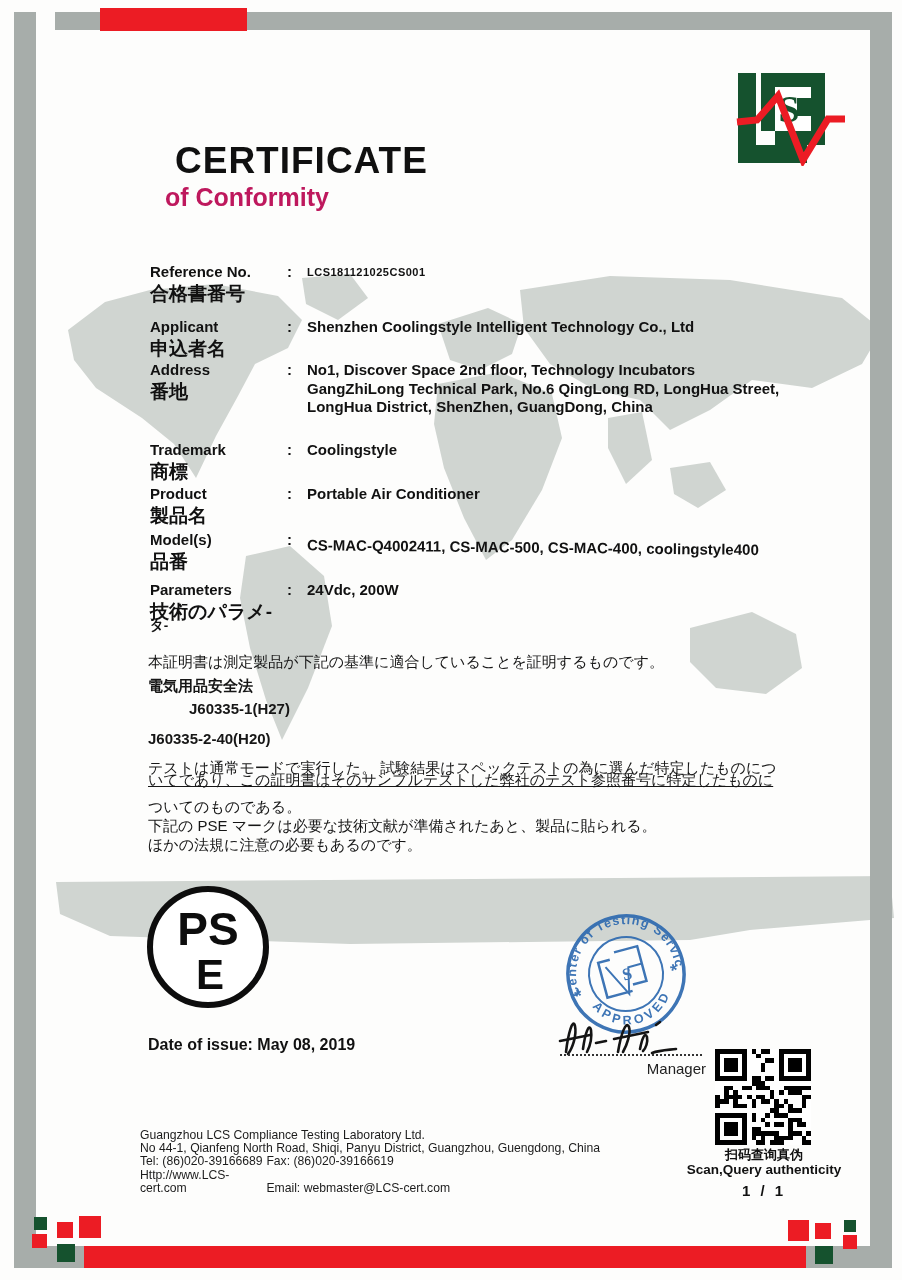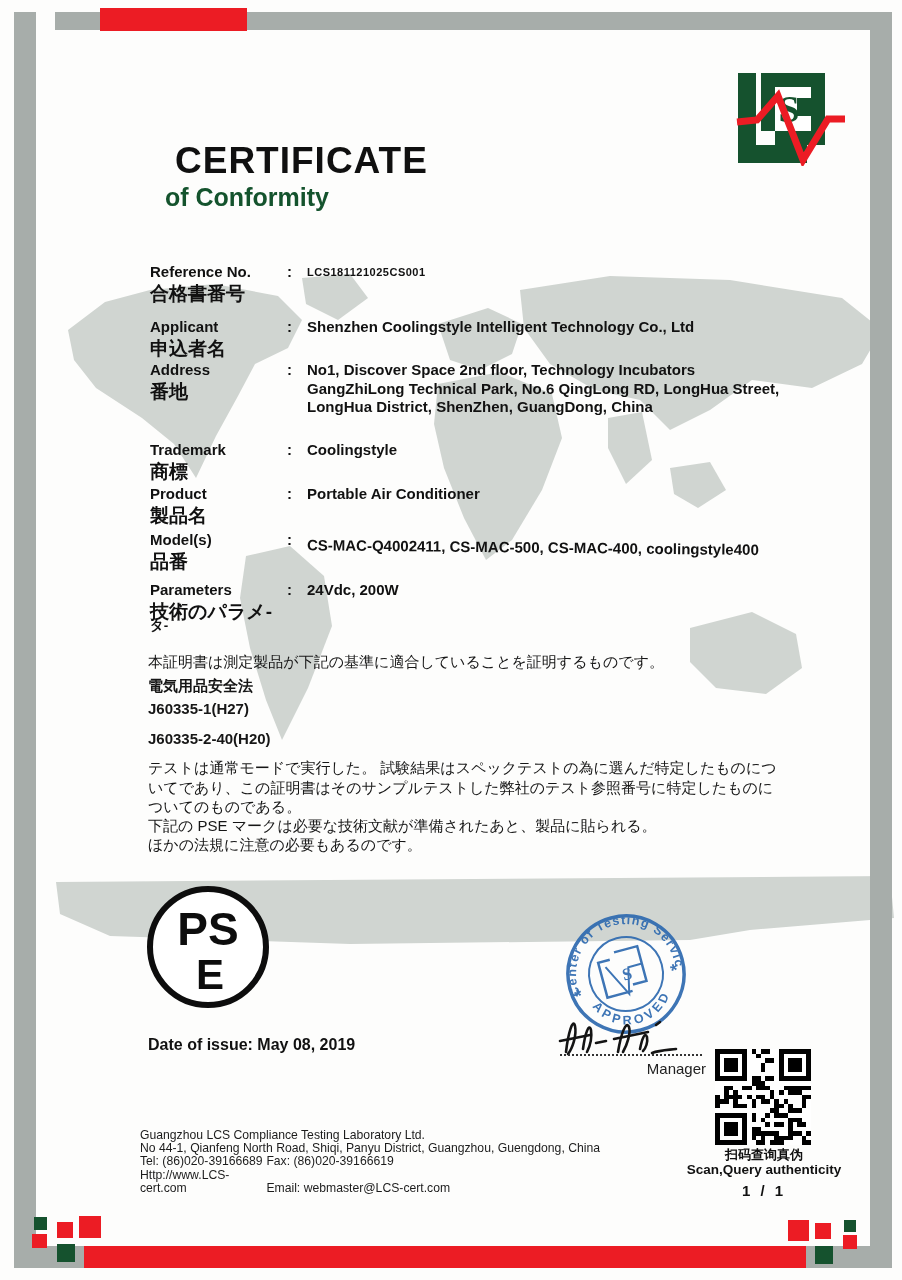--- a/index.html
+++ b/index.html
@@ -4,21 +4,21 @@
 <style>
   html,body{margin:0;padding:0;background:#ffffff;}
   .page{position:relative;width:902px;height:1280px;background:#fdfdfc;overflow:hidden;
         font-family:"Liberation Sans", sans-serif;color:#111;}
   .abs{position:absolute;}
   .layer{position:absolute;z-index:2;}
   .bar{position:absolute;z-index:3;}
   .sq{position:absolute;z-index:4;}
   
   .title1{font-size:37px;font-weight:700;letter-spacing:1px;color:#101010;}
-  .title2{font-size:25px;font-weight:700;color:#14532d;text-align:right;}
+  .title2{font-size:25px;font-weight:700;color:#be185d;text-align:right;}
   
   .row{position:absolute;left:150px;width:680px;z-index:2;}
   .lbl{position:absolute;left:0;top:0;font-size:15px;font-weight:700;white-space:nowrap;}
   .jp{position:absolute;left:0;top:18px;font-size:19px;font-weight:700;white-space:nowrap;}
   .jp2{position:absolute;left:0;top:36px;font-size:13.5px;font-weight:700;white-space:nowrap;}
   .colon{position:absolute;left:137px;top:0;font-size:15px;font-weight:700;}
   .val{position:absolute;left:157px;top:0;font-size:15px;font-weight:700;width:520px;line-height:18.5px;}
   .refval{font-size:11px;letter-spacing:0.5px;}
   .modval{top:8px;transform:rotate(0.6deg);white-space:nowrap;}
   
@@ -137,24 +137,24 @@
     <span class="lbl">Parameters</span>
     <span class="jp">技術のパラメ-</span>
     <span class="jp2">タ-</span>
     <span class="colon">:</span>
     <span class="val">24Vdc, 200W</span>
   </div>
 
   <div class="layer" style="left:148px;top:653px;width:660px;height:210px;">
     <div class="st-line" style="top:0;">本証明書は測定製品が下記の基準に適合していることを証明するものです。</div>
     <div class="st-line st-bold" style="top:24px;">電気用品安全法</div>
-    <div class="st-line st-bold" style="top:47px;">J60335-1(H27)</div>
+    <div class="st-line st-bold" style="top:47px;margin-left:41px;">J60335-1(H27)</div>
     <div class="st-line st-bold" style="top:77px;">J60335-2-40(H20)</div>
     <div class="st-line" style="top:106px;">テストは通常モードで実行した。 試験結果はスペックテストの為に選んだ特定したものにつ</div>
-    <div class="st-line" style="top:126px;">いてであり、この証明書はそのサンプルテストした弊社のテスト参照番号に特定したものに</div>
+    <div class="st-line" style="top:118px;text-decoration:underline;">いてであり、この証明書はそのサンプルテストした弊社のテスト参照番号に特定したものに</div>
     <div class="st-line" style="top:145px;">ついてのものである。</div>
     <div class="st-line" style="top:164px;">下記の PSE マークは必要な技術文献が準備されたあと、製品に貼られる。</div>
     <div class="st-line" style="top:183px;">ほかの法規に注意の必要もあるのです。</div>
   </div>
 
   <svg class="layer" style="left:144px;top:883px;" width="128" height="128" viewBox="0 0 128 128">
     <circle cx="64" cy="64" r="58" fill="#ffffff" stroke="#0d0d0d" stroke-width="6"></circle>
     <text x="64" y="62" text-anchor="middle" font-family="Liberation Sans, sans-serif" font-size="46" font-weight="700" fill="#0d0d0d">PS</text>
     <text x="66" y="106" text-anchor="middle" font-family="Liberation Sans, sans-serif" font-size="42" font-weight="700" fill="#0d0d0d">E</text>
   </svg>

